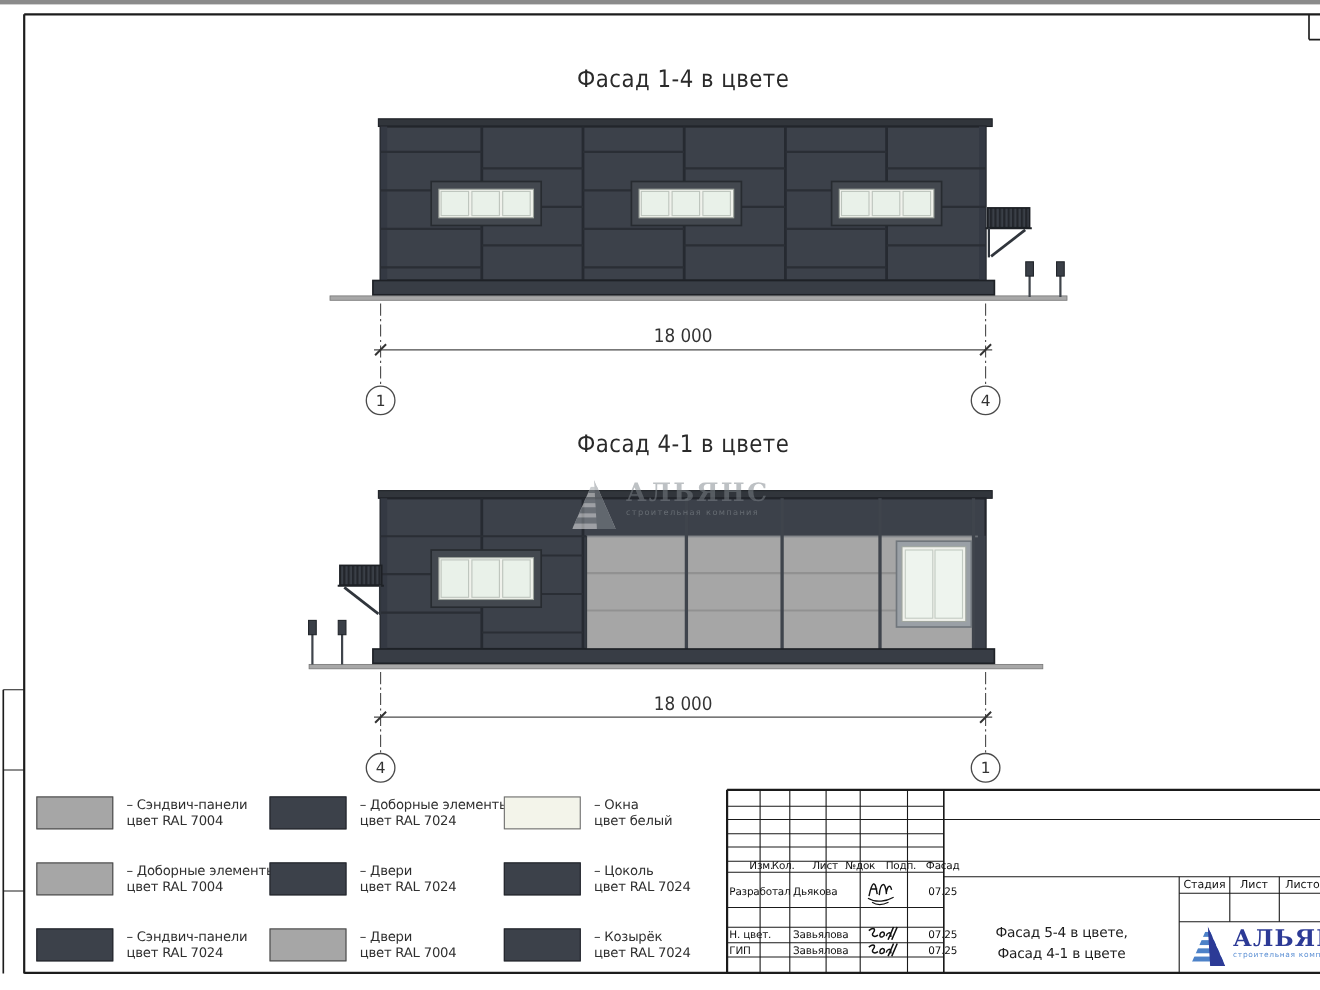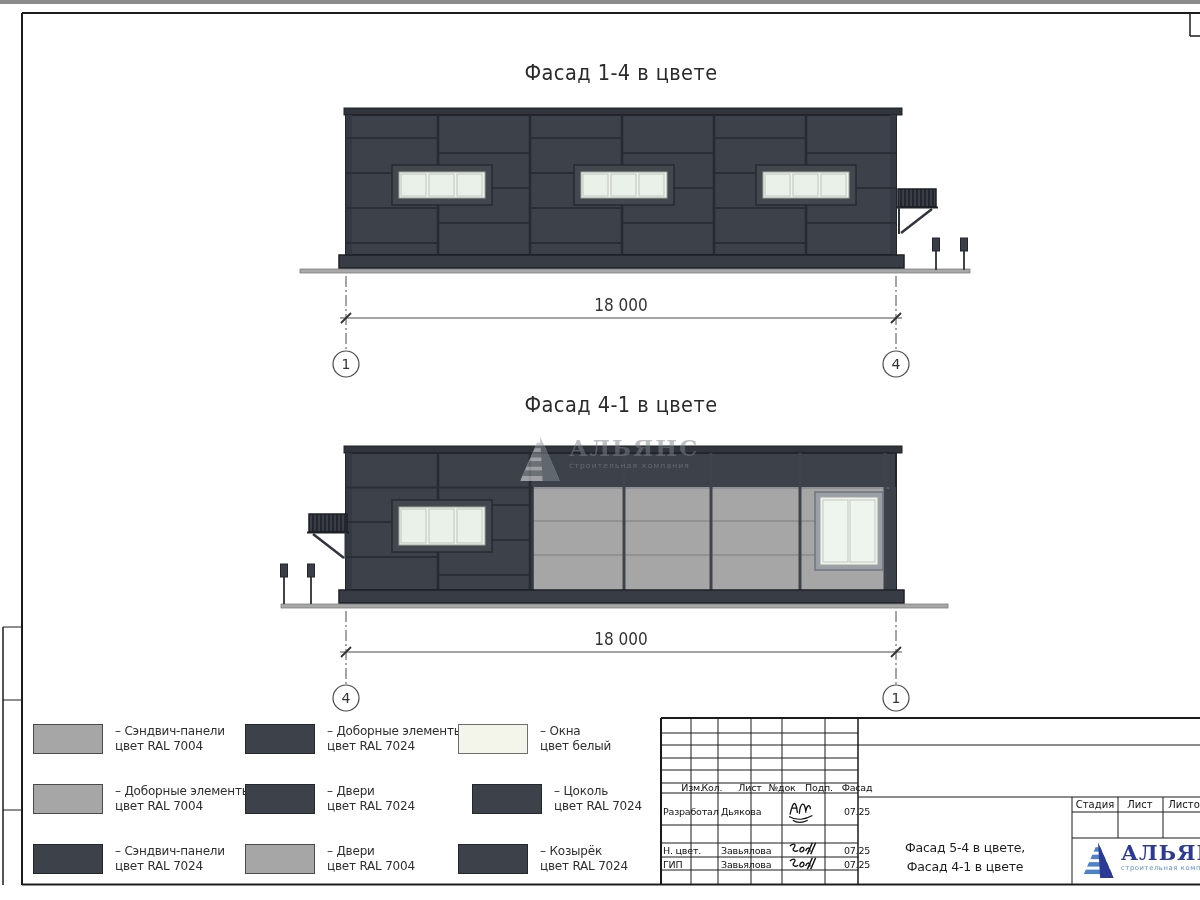--- a/index.html
+++ b/index.html
@@ -244,21 +244,21 @@
           <div>цвет RAL 7004</div>
         </div>
     </div>
     <div class="lg-item" style="left:458px;top:724px">
       <div class="sw" style="background: rgb(243, 244, 234); border-color: rgb(110, 110, 110);"></div>
       <div class="lg-txt">
           <div>– Окна</div>
           <div>цвет белый</div>
         </div>
     </div>
-    <div class="lg-item" style="left:472px;top:784px">
+    <div class="lg-item" style="left:458px;top:784px">
       <div class="sw" style="background: rgb(60, 65, 74); border-color: rgb(35, 38, 44);"></div>
       <div class="lg-txt">
           <div>– Цоколь</div>
           <div>цвет RAL 7024</div>
         </div>
     </div>
     <div class="lg-item" style="left:458px;top:844px">
       <div class="sw" style="background: rgb(60, 65, 74); border-color: rgb(35, 38, 44);"></div>
       <div class="lg-txt">
           <div>– Козырёк</div>

